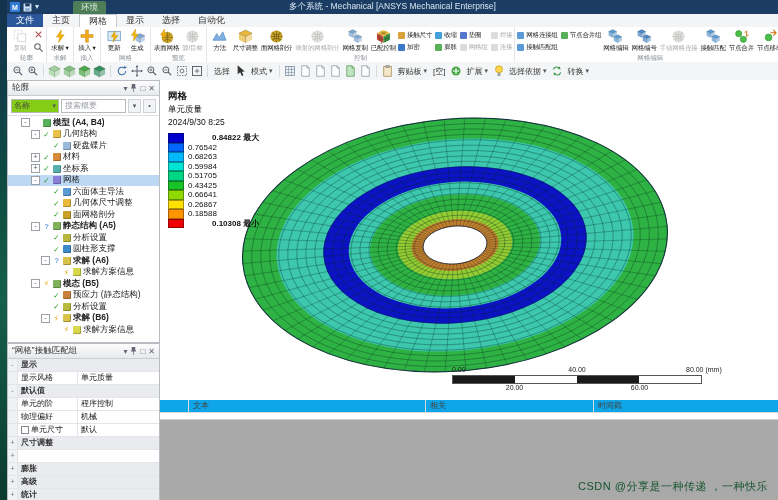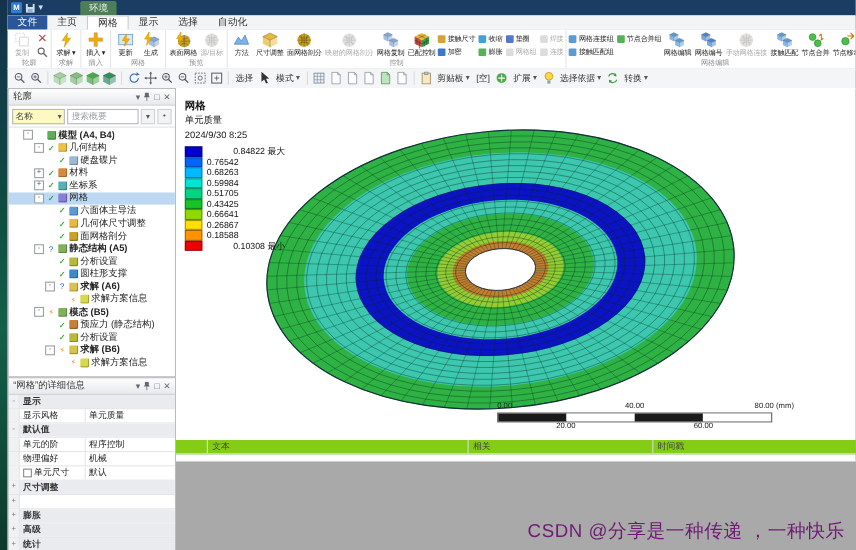--- a/index.html
+++ b/index.html
@@ -41,21 +41,21 @@
   .caret{font-size:7px;color:#555;}
   
   .leftcol{position:absolute;left:7px;top:80px;width:153px;bottom:0;background:linear-gradient(180deg,#0e4a42,#0b3a2c);}
   .panel{position:absolute;left:0;width:153px;background:#fff;border:1px solid #b9bcc0;box-sizing:border-box;overflow:hidden;}
   .panel.outline{top:0;height:263px;}
   .panel.details{top:263px;height:226px;}
   .phdr{height:14px;background:linear-gradient(#fdfdfd,#e7e9ec);border-bottom:1px solid #c9ccd0;display:flex;align-items:center;font-size:8.5px;padding:0 4px;color:#333;gap:3px;}
   .phdr .sp{flex:1;}
   .phic{color:#667;font-size:8px;display:inline-flex;align-items:center;}
   .filter{height:17px;display:flex;gap:2px;padding:1px 3px;border-bottom:1px solid #e0e2e5;align-items:center;}
-  .fsel{flex:0 0 42px;height:12px;border:1px solid #b5b8bc;font-size:8px;display:flex;align-items:center;justify-content:space-between;padding:0 2px;color:#444;background:#fef9c3;}
+  .fsel{flex:0 0 42px;height:12px;border:1px solid #b5b8bc;font-size:8px;display:flex;align-items:center;justify-content:space-between;padding:0 2px;color:#444;background:#84cc16;}
   .fsearch{flex:1;height:12px;border:1px solid #b5b8bc;font-size:8px;color:#9aa0a6;display:flex;align-items:center;padding:0 3px;background:#fff;}
   .fbtn{width:11px;height:12px;border:1px solid #cfd2d6;background:#f2f3f5;font-size:7px;color:#555;display:flex;align-items:center;justify-content:center;}
   .tree{font-size:8.5px;color:#222;padding-top:1px;}
   .trow{height:11.5px;display:flex;align-items:center;white-space:nowrap;}
   .trow.sel{background:#bcd8f2;}
   .texp{width:7px;height:7px;border:1px solid #9aa0a6;background:#fff;font-size:7px;line-height:5px;text-align:center;color:#555;margin:0 2px 0 0;flex:0 0 auto;}
   .texp.none{visibility:hidden;}
   .tchk{width:9px;font-size:7.5px;text-align:center;flex:0 0 auto;}
   .ticn{width:8px;height:8px;border-radius:1px;margin:0 2px;flex:0 0 auto;box-shadow:inset -1px -1px 0 rgba(0,0,0,.25);}
   .tlbl{overflow:hidden;text-overflow:ellipsis;}
@@ -69,54 +69,55 @@
   .dval{flex:1;padding-left:3px;}
   .cb{width:6px;height:6px;border:1px solid #888;background:#fff;flex:0 0 auto;}
   
   .viewport{position:absolute;left:160px;top:80px;right:0;height:320px;background:#fff;overflow:hidden;}
   .legend{position:absolute;left:8px;top:10px;font-size:8.5px;color:#111;z-index:3;}
   .legend .t1{font-weight:bold;font-size:9.5px;}
   .legend .t2,.legend .t3{font-size:8.5px;margin-top:1px;}
   .lrow{display:flex;align-items:center;height:9.5px;}
   .lsw{width:16px;height:9.5px;border:0.5px solid rgba(0,0,0,.35);box-sizing:border-box;flex:0 0 auto;}
   .llb{padding-left:4px;font-size:8px;white-space:nowrap;}
-  .llb.b{font-weight:normal;padding-left:28px;}
+  .llb.b{font-weight:bold;padding-left:28px;}
   .lbands{margin-top:6px;}
   #meshsvg{position:absolute;left:0;top:0;}
   
   .ruler{position:absolute;left:292px;top:286px;width:250px;height:30px;font-size:7px;color:#222;z-index:3;}
   .rl-top,.rl-bot{position:relative;height:9px;}
   .rl-top span,.rl-bot span{position:absolute;white-space:nowrap;}
   .rbar{height:9px;border:1px solid #555;display:flex;box-sizing:border-box;}
   .rseg{flex:1;}
   
   .messages{position:absolute;left:160px;top:400px;right:0;bottom:0;background:#a9a9a9;}
   .mhdr{height:13px;background:#eef0f2;border-bottom:1px solid #cfd2d6;font-size:8.5px;display:flex;align-items:center;padding:0 5px;color:#333;}
-  .mcols{height:12px;background:#84cc16;border-bottom:1px solid #d8dadc;position:relative;font-size:8px;color:#444;}
+  .mcols{height:12px;background:#0ea5e9;border-bottom:1px solid #d8dadc;position:relative;font-size:8px;color:#444;}
   .mcols span{position:absolute;top:0;line-height:12px;padding-left:4px;border-left:1px solid #d8dadc;}
   .mrow{height:6px;background:#fff;border-bottom:1px solid #cfcfcf;}
-  .watermark{position:absolute;right:10px;bottom:6px;font-size:17px;color:#701a75;letter-spacing:.5px;}
+  .watermark{position:absolute;right:10px;bottom:6px;font-size:11px;color:#14532d;letter-spacing:.5px;}
 </style>
 </head>
 <body>
 
 <div id="app">
   <div class="desktop"></div>
 
   <div class="titlebar">
     <span class="logo">M</span>
     <span class="qat">
       <svg width="9" height="9" viewBox="0 0 16 16">
           <rect x="1" y="1" width="14" height="14" fill="#cfe0f2"></rect>
           <rect x="4" y="1" width="8" height="5" fill="#1b3d63"></rect>
           <rect x="4" y="9" width="8" height="6" fill="#8fb0d4"></rect>
         </svg>
     </span>
     <span class="qat">▾</span>
     <span class="ctxtab">环境</span>
+    <span class="wtitle">多个系统 - Mechanical [ANSYS Mechanical Enterprise]</span>
   </div>
 
   <div class="tabrow" id="tabrow">
       <div class="tab file">文件</div>
       <div class="tab">主页</div>
       <div class="tab active">网格</div>
       <div class="tab">显示</div>
       <div class="tab">选择</div>
       <div class="tab">自动化</div>
     </div>
@@ -774,21 +775,21 @@
             <span class="texp none"></span>
             <span class="tchk" style="color:#e8a000">⚡</span>
             <span class="ticn" style="background:#d8d84a"></span>
             <span class="tlbl">求解方案信息</span>
           </div>
         </div>
     </div>
 
     <div class="panel details">
       <div class="phdr">
-        <span>“网格”的详细信息</span>
+        <span>“网格”接触匹配组</span>
         <span class="sp"></span>
         <span class="phic">▾</span>
         <span class="phic">
             <svg width="7" height="8" viewBox="0 0 8 9">
               <path d="M2 0h4v3l1 2H1l1-2zM3.6 5h.8v4h-.8z" fill="#667"></path>
             </svg>
           </span>
         <span class="phic">□</span>
         <span class="phic">✕</span>
       </div>

